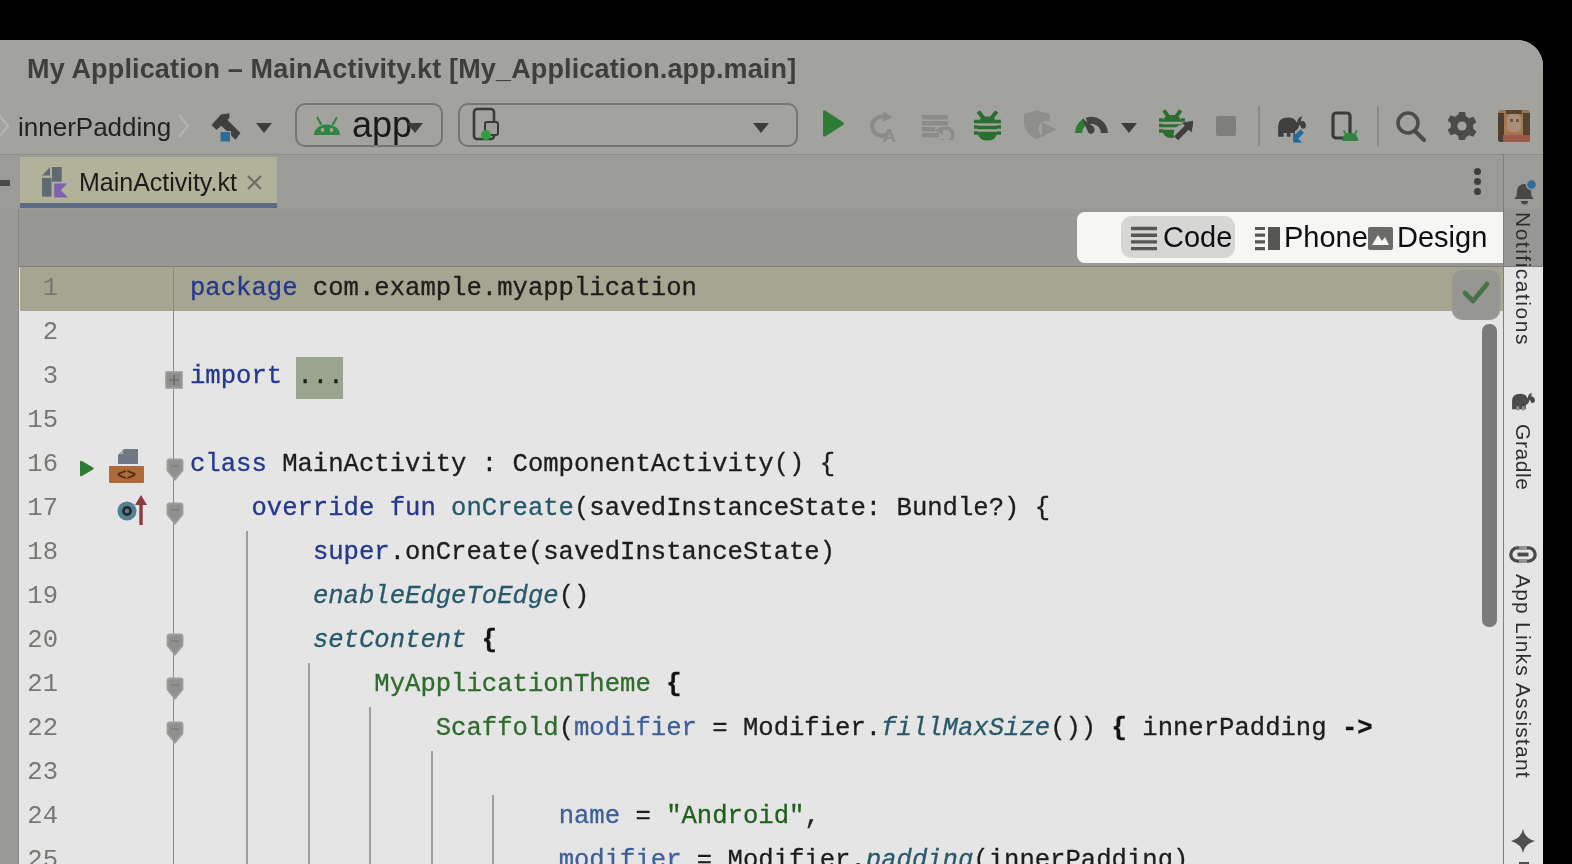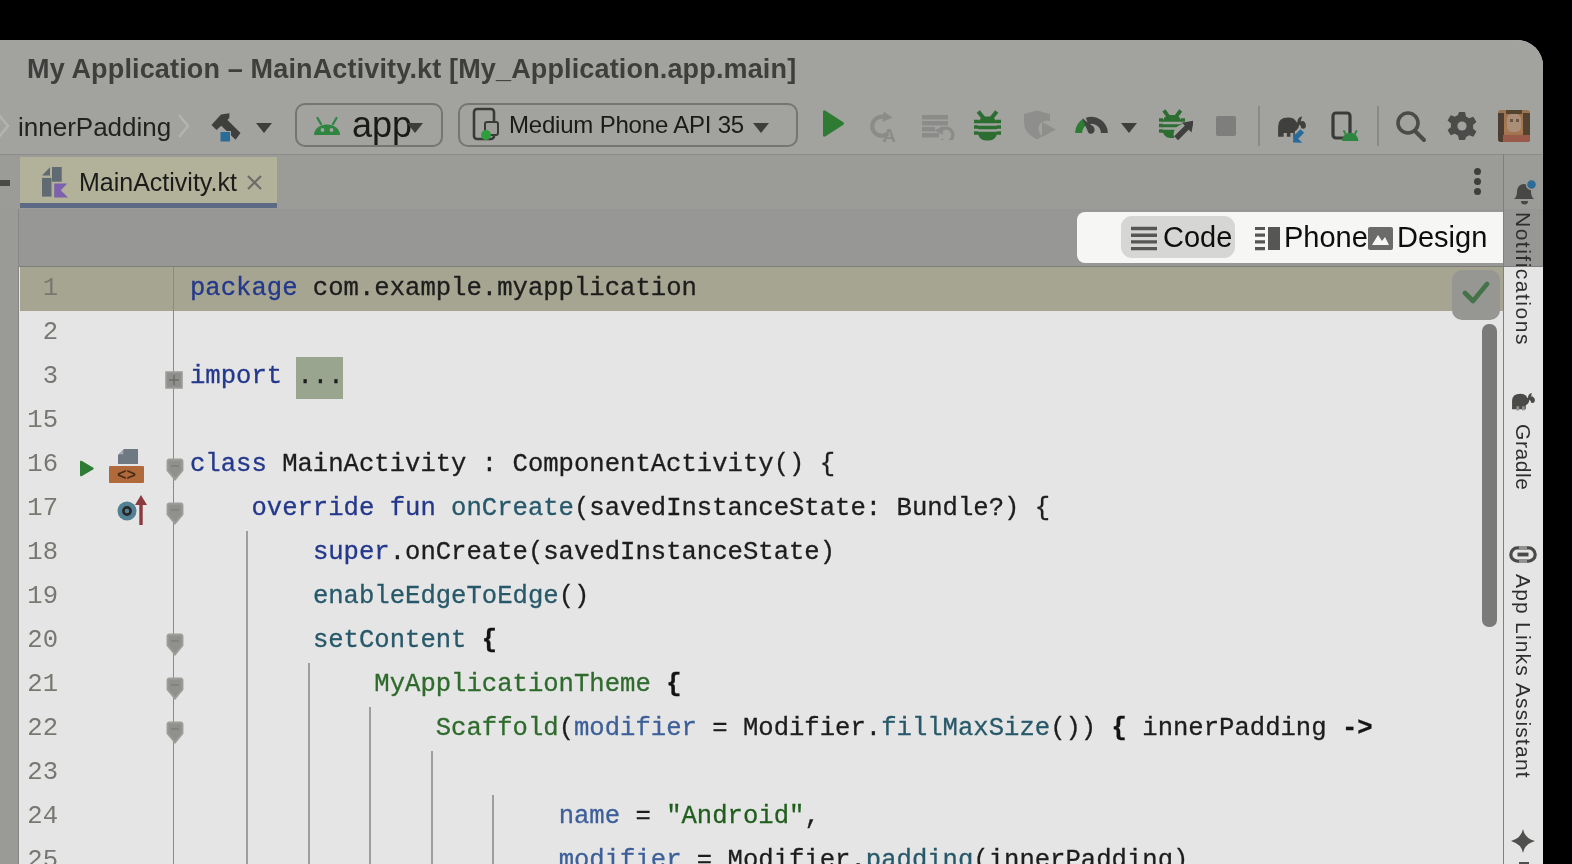--- a/index.html
+++ b/index.html
@@ -16,21 +16,21 @@
   #lstrip   { left:0; top:169px; width:19px; height:655px; background:#9a9a97; border-right:1px solid #868684; }
   
   #title { left:27px; top:0px; height:60px; line-height:59px; font-size:27px; font-weight:bold; color:#3e3e3c; letter-spacing:0.15px; }
   
   .cl { position:absolute; left:190px; height:44px; line-height:44px;
         font-family:"Liberation Mono", monospace; font-size:25.6px; white-space:pre; color:#1d1d1c; -webkit-text-stroke:0.3px; }
   .ln { position:absolute; left:0px; width:58px; height:44px; line-height:44px; text-align:right;
         font-family:"Liberation Mono", monospace; font-size:25.6px; color:#787873; }
   .kw { color:#24388c; }
   .fn { color:#27596a;margin-top:47px; }
-  .fni { color:#27596a; }
+  .fni { color:#27596a; font-style:italic; }
   .cg { color:#2e6b2c; }
   .st { color:#215e1d; }
   .na { color:#3d5f9a; }
   .b  { font-weight:bold; color:#141412; }
   .guide { position:absolute; width:2px; background:#9e9e9a; }
   
   #tab { left:20px; top:117px; width:257px; height:51px; background:#b2b19a; }
   #tabline { left:20px; top:163px; width:257px; height:5px; background:#5c6a84; }
   #tabtext { left:79px; top:117px; height:51px; line-height:51px; font-size:25px; color:#1b1b1a; }
   
@@ -79,21 +79,20 @@
       <circle cx="19.5" cy="15" r="1.9" fill="#a2a29f"></circle>
   </svg>
   <div class="chiptext" style="left:352px">app</div>
   <div class="caret" style="left:407px;top:83px"></div>
   <div class="chip" style="left:458px;width:340px"></div>
   <svg class="abs" style="left:471px;top:66px" width="34" height="38" viewBox="0 0 34 38">
     <rect x="3" y="3" width="20" height="30" rx="3" fill="none" stroke="#3a3a38" stroke-width="2.6"></rect>
     <rect x="14" y="16" width="13" height="13" rx="2" fill="#9d9d9a" stroke="#3a3a38" stroke-width="2"></rect>
     <circle cx="15" cy="29" r="5" fill="#2f9e3d"></circle>
   </svg>
-  <div class="chiptext" style="left:509px;font-size:24px;letter-spacing:-0.2px">Medium Phone API 35</div>
   <div class="caret" style="left:753px;top:83px"></div>
 
   <svg class="abs" style="left:820px;top:68px" width="26" height="31" viewBox="0 0 26 31">
       <path d="M3 4 Q3 1.5 5.5 2.8 L23 14 Q25 15.5 23 17 L5.5 28.2 Q3 29.5 3 27 Z" fill="#2e7c34"></path>
     </svg>
   <svg class="abs" style="left:868px;top:71px" width="31" height="31" viewBox="0 0 31 31">
     <path d="M17 6.2 A 9.6 9.6 0 1 0 20 22.5" fill="none" stroke="#8b8b89" stroke-width="4.2"></path>
     <path d="M15.5 0.5 L24.5 6.5 L14.5 11 Z" fill="#8b8b89"></path>
     <text x="21" y="31" font-size="19" font-weight="bold" fill="#8b8b89" font-family="Liberation Sans" text-anchor="middle">A</text>
   </svg>

